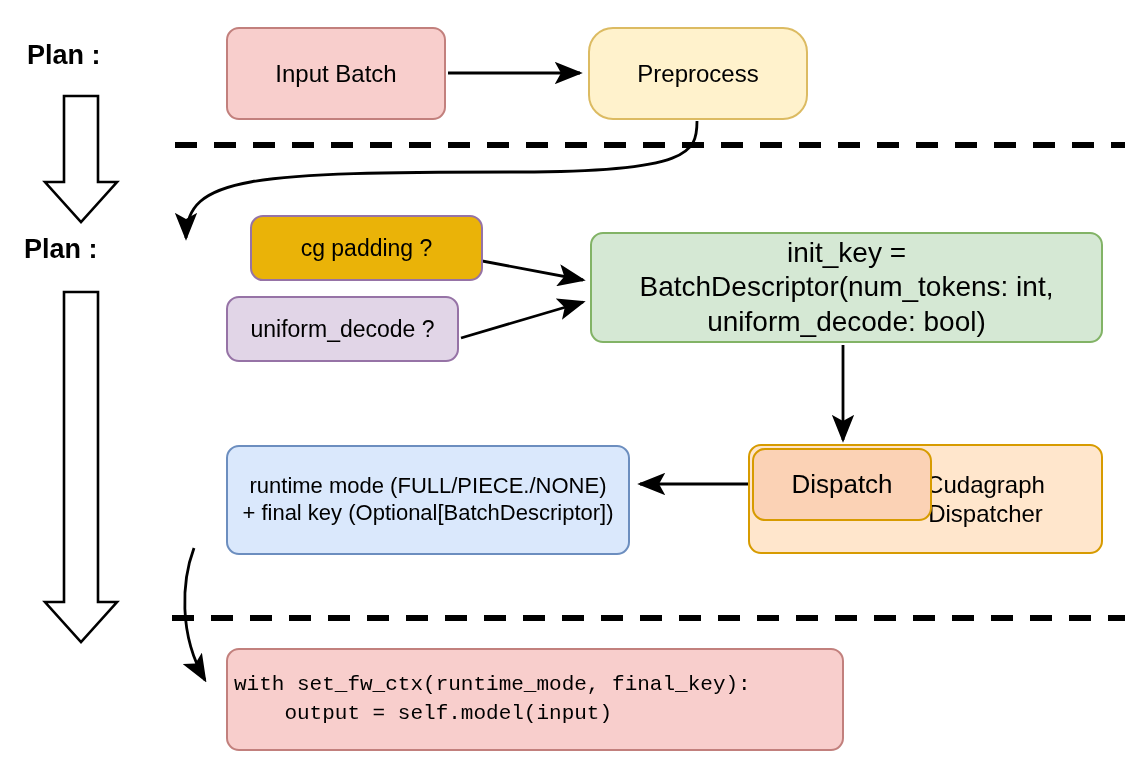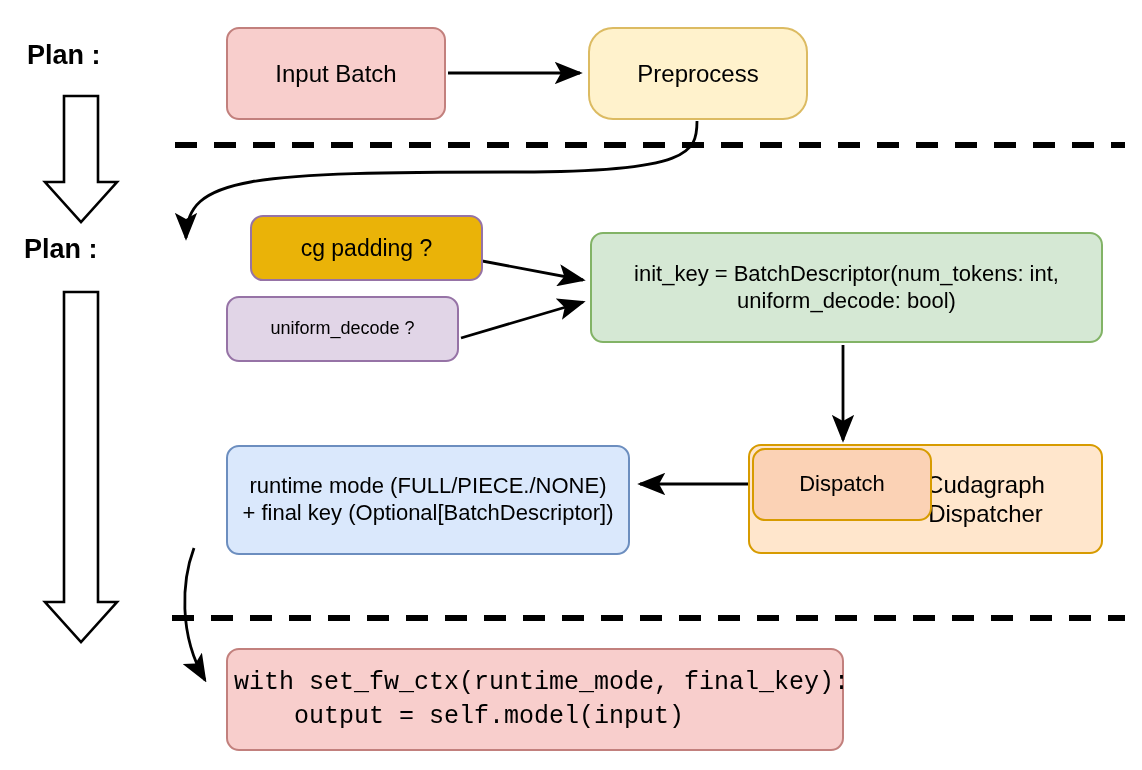--- a/index.html
+++ b/index.html
@@ -66,51 +66,51 @@
   }
   #node-cg-padding {
     left: 226px; top: 215px; width: 233px; height: 66px;
     background: #eab308; border-color: #9673a6;
     font-size: 23px;
     margin-left: 24px;
   }
   #node-uniform-decode {
     left: 226px; top: 296px; width: 233px; height: 66px;
     background: #e1d5e7; border-color: #9673a6;
-    font-size: 18px;
+    font-size: 23px;
   }
   #node-init-key {
     left: 590px; top: 232px; width: 513px; height: 111px;
     background: #d5e8d4; border-color: #82b366;
-    font-size: 22px;
+    font-size: 28px;
   }
   #node-cudagraph-dispatcher {
     left: 748px; top: 444px; width: 355px; height: 110px;
     background: #ffe6cc; border-color: #d79b00;
     font-size: 24px;
     justify-content: flex-end;
     padding-right: 20px;
   }
   #node-cudagraph-dispatcher .node-text { text-align: center; width: 175px; }
   #node-dispatch {
     left: 752px; top: 448px; width: 180px; height: 73px;
     background: #fbd2b5; border-color: #d79b00;
-    font-size: 22px;
+    font-size: 26px;
   }
   #node-runtime-mode {
     left: 226px; top: 445px; width: 404px; height: 110px;
     background: #dae8fc; border-color: #6c8ebf;
     font-size: 22px;
     text-align: center;
   }
   #node-code {
     left: 226px; top: 648px; width: 618px; height: 103px;
     background: #f8cecc; border-color: #c2807d;
     font-family: "Liberation Mono", monospace;
-    font-size: 25px;
+    font-size: 21px;
     justify-content: flex-start;
     align-items: center;
   }
   #node-code .node-text {
     text-align: left;
     padding-left: 6px;
     line-height: 1.35;
     white-space: pre;
   }
   #label-input { left: 27px; top: 40px; }

